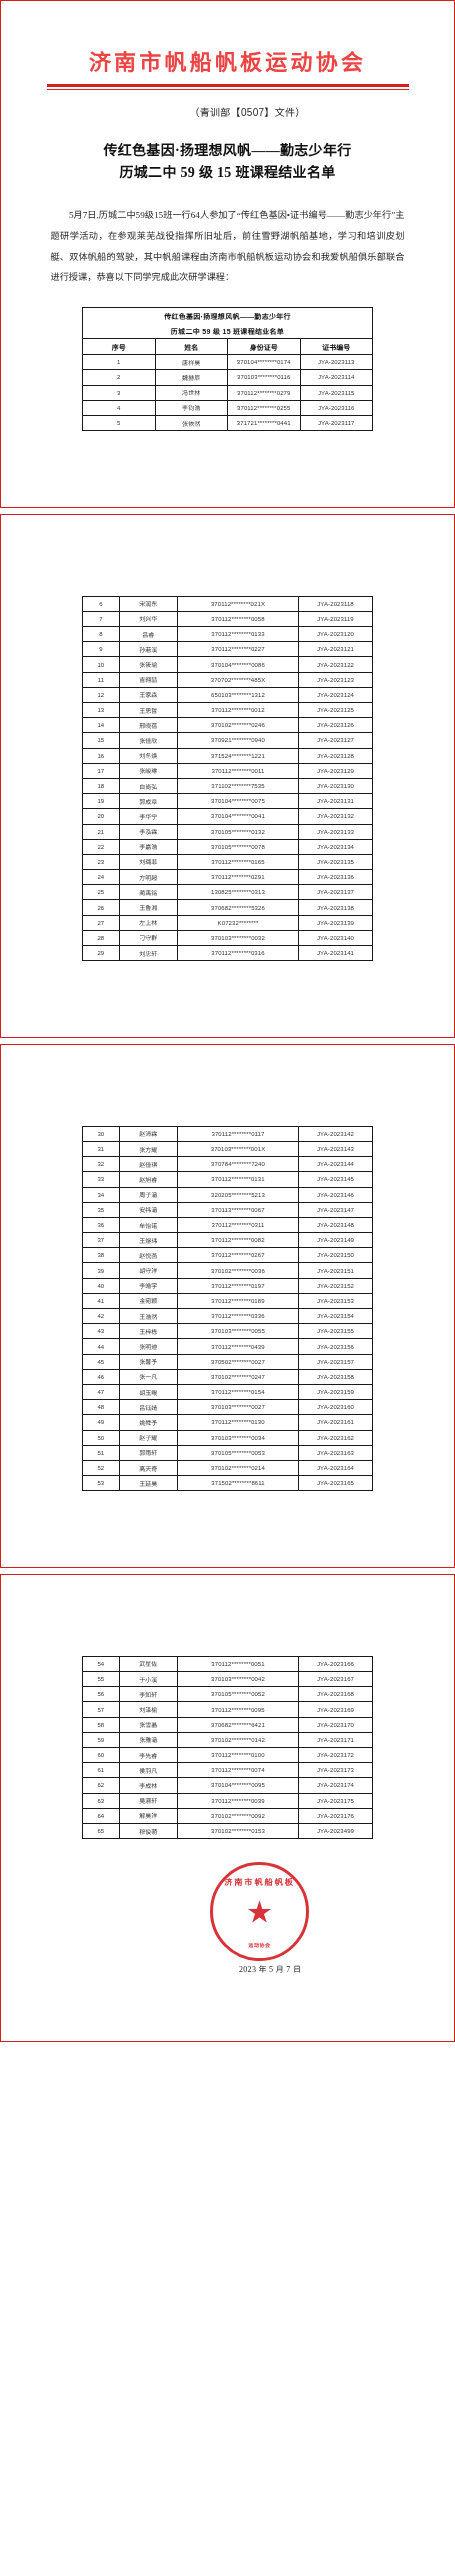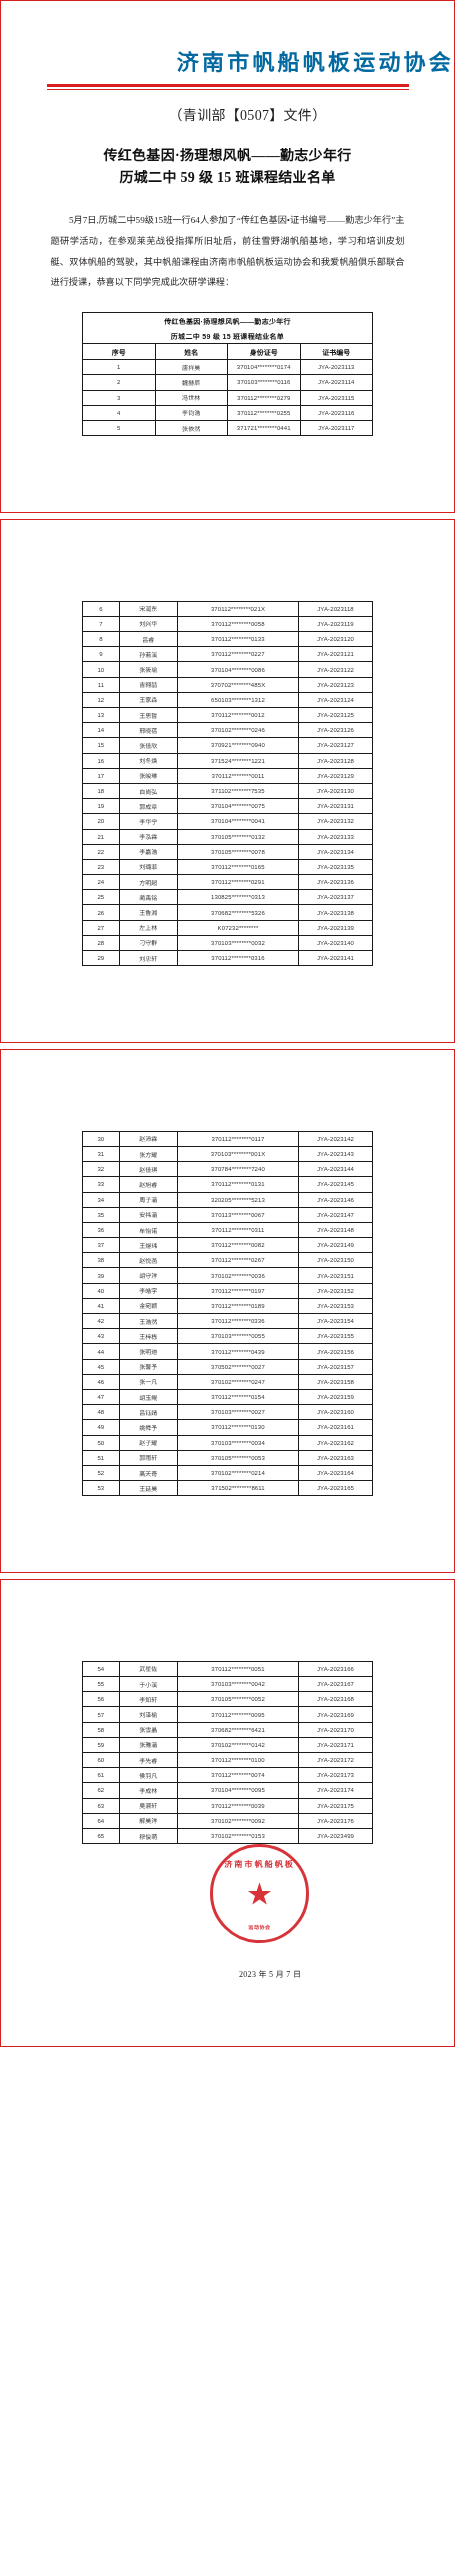--- a/index.html
+++ b/index.html
@@ -28,42 +28,41 @@
     border-bottom:1.9px solid #d41f1f;
     box-sizing:border-box;
   }
 
   
   .letterhead{
     padding:49px 0 0 0;
     text-align:center;
   }
   .org-title{
-    color:#0369a1;
+    color:#ef4444;
     font-family:"Liberation Serif","DejaVu Serif",serif;
     font-weight:bold;
     font-size:22px;
     letter-spacing:3.2px;
     line-height:1.15;
     white-space:nowrap;
-    text-align:right;
   }
   .rule-wrap{
     width:362px;
     margin:8.9px auto 0 auto;
   }
   .rule-thick{height:3.2px;background:#d9201f;}
   .rule-gap{height:1.3px;background:#ffffff;}
   .rule-thin{height:1.3px;background:#d9201f;}
   .doc-code{
     margin-top:14px;
-    font-size:14px;
+    font-size:10px;
     letter-spacing:0.3px;
     color:#231f20;
-    font-family:Liberation Serif, serif;
+    font-family:Liberation Sans, sans-serif;
     margin-left:40px;
   }
 
   
   .headline{
     margin:21.5px auto 0 auto;
     width:354px;
     text-align:center;
     font-weight:bold;
     font-size:14px;
@@ -148,21 +147,21 @@
   .pad-bot-sec{height:76px;}
 
   
   .seal-area{
     position:relative;
     height:202px;
   }
   .seal{
     position:absolute;
     left:209px;
-    top:0;
+    top:23px;
     width:99px;
     height:99px;
     border-radius:50%;
     border:3.2px solid #d4232a;
     box-sizing:border-box;
     opacity:.92;
   }
   .seal .star{
     position:absolute;
     left:50%;top:50%;

